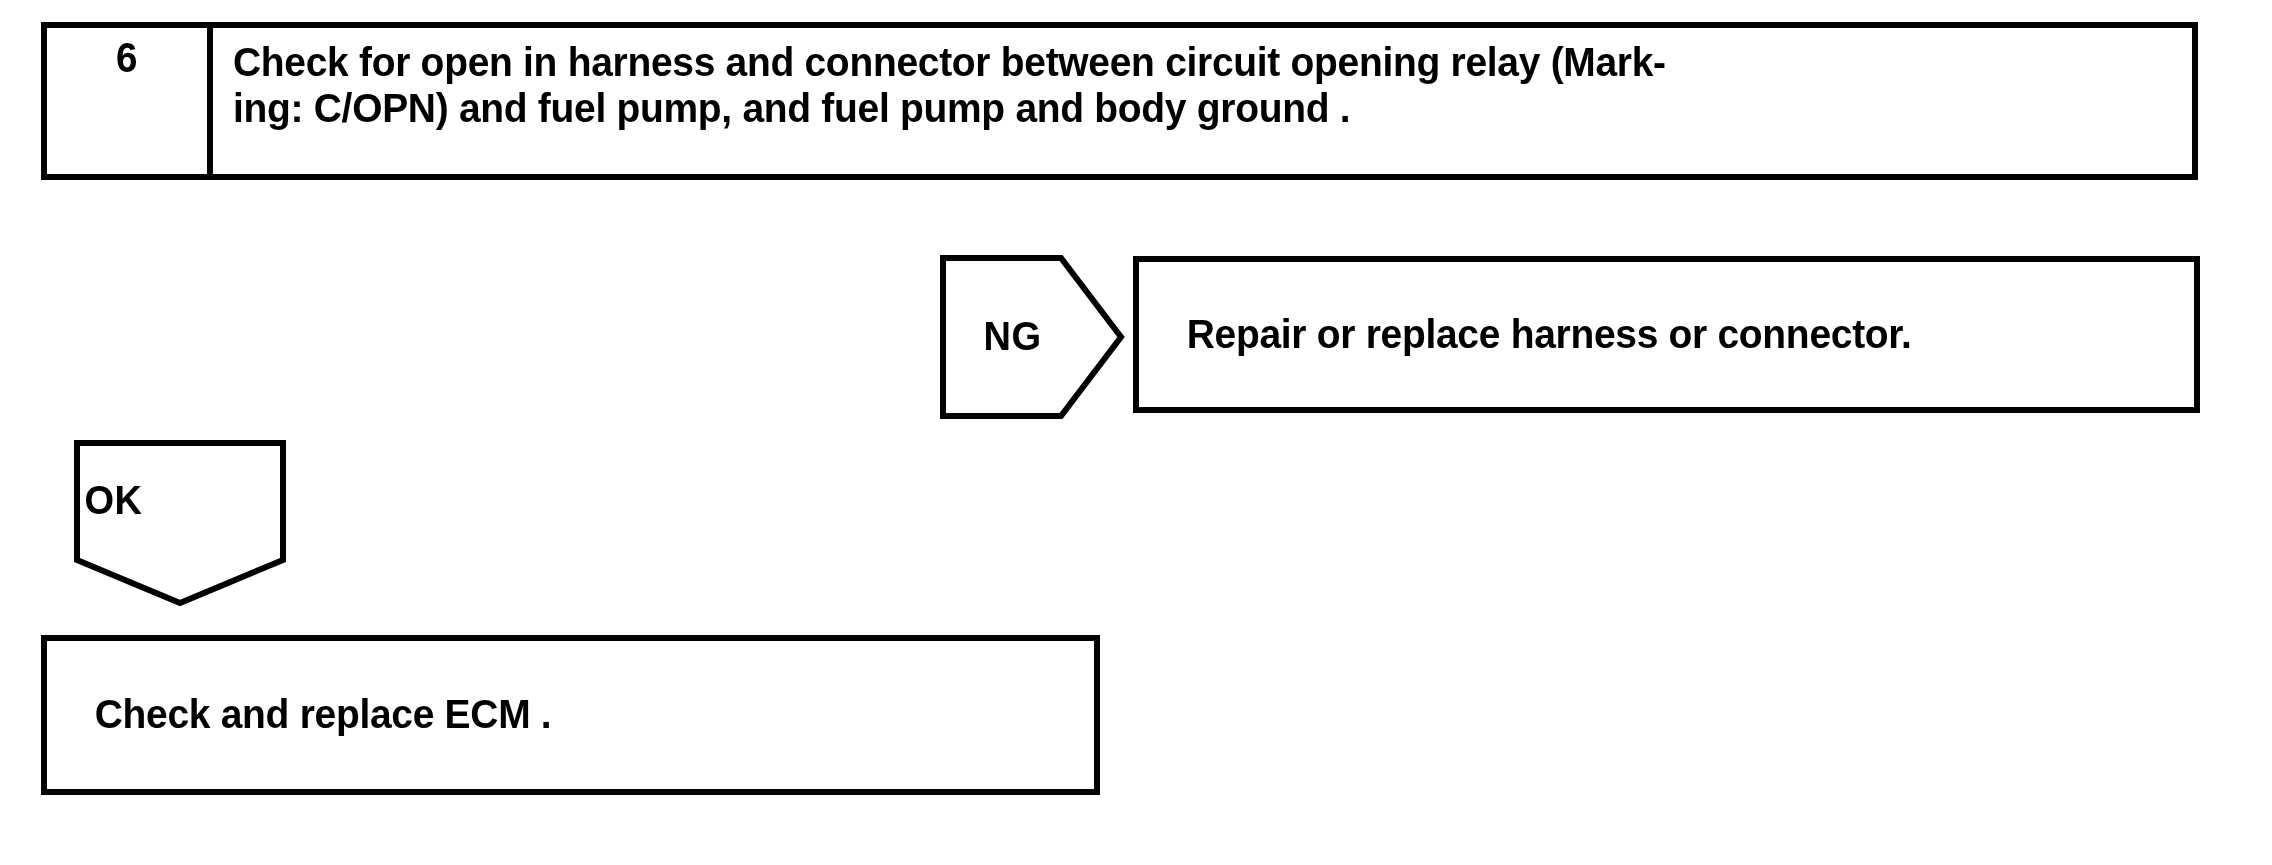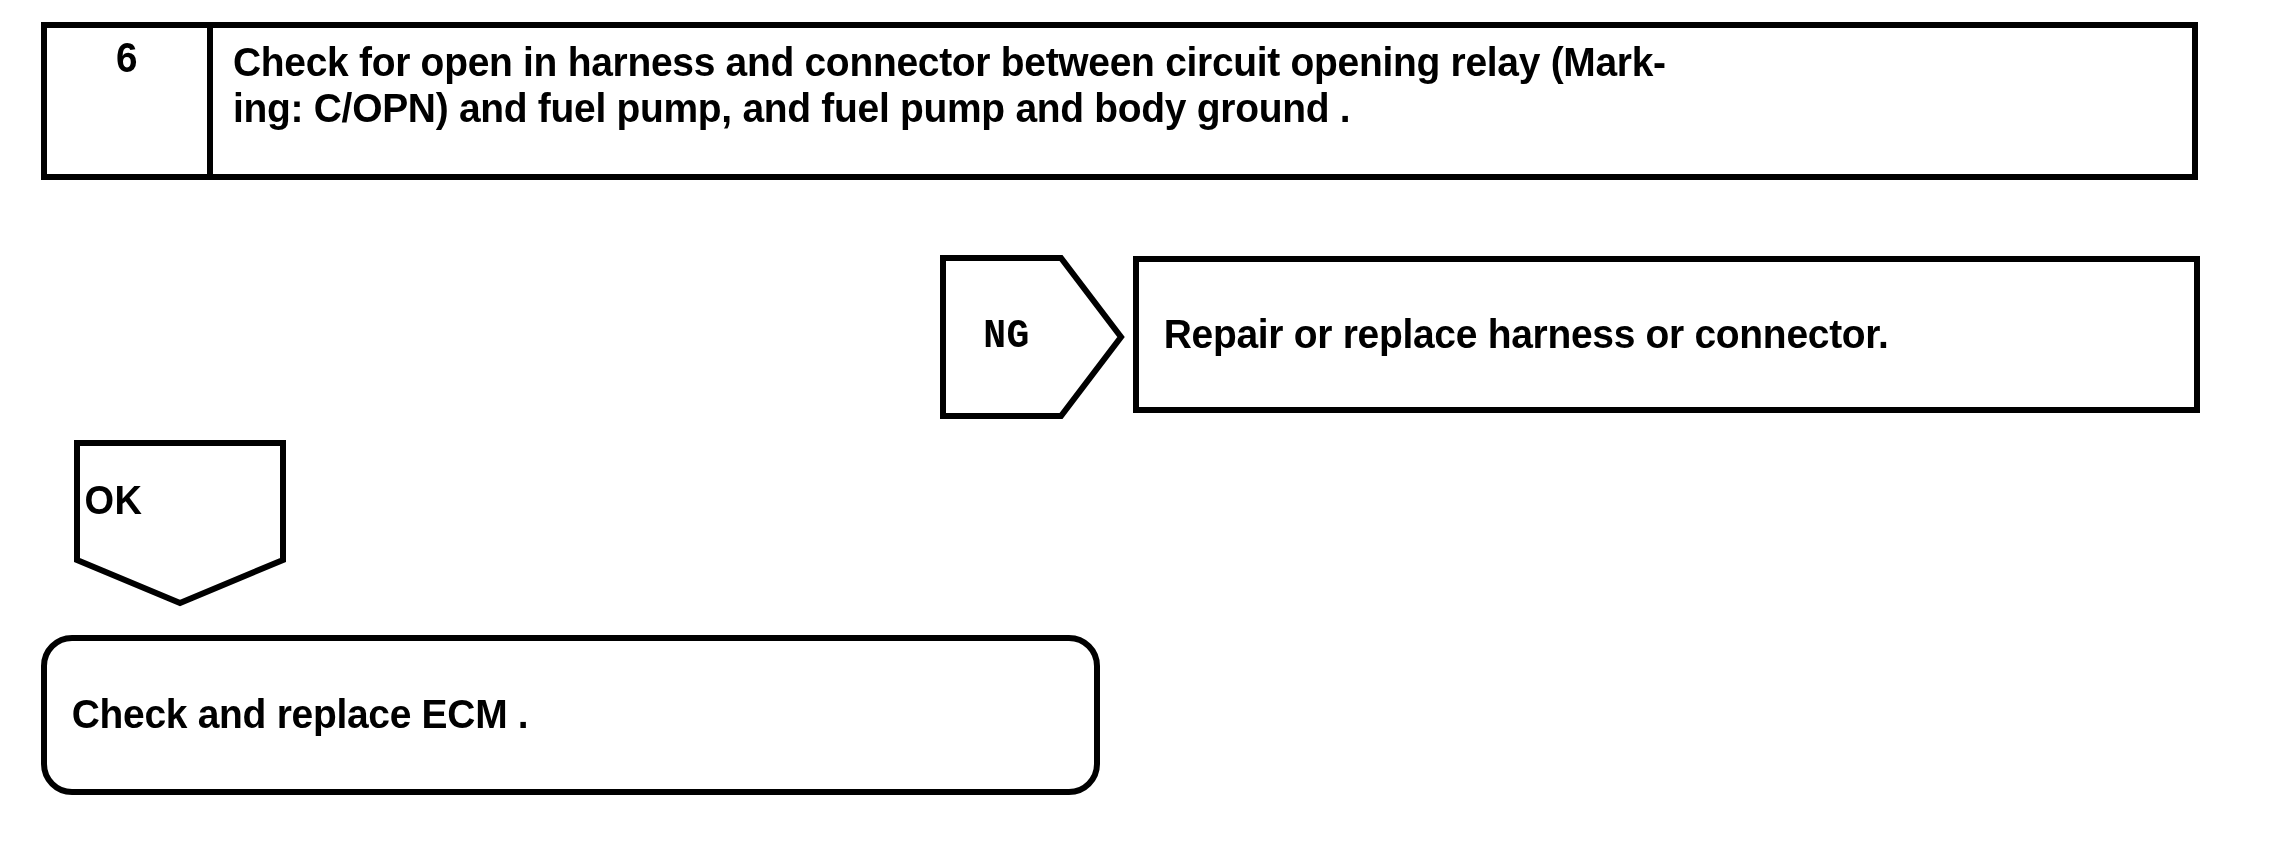--- a/index.html
+++ b/index.html
@@ -73,20 +73,21 @@
   }
 
   
   .result-box {
     position: absolute;
     border: 6px solid #000;
     box-sizing: border-box;
     background: #fff;
     display: flex;
     align-items: center;
+    padding-left: 23px;
   }
   .result-box .result-text {
     font-size: 41px;
     font-weight: bold;
     letter-spacing: -0.3px;
     line-height: 1.1;
     padding-left: 26px;
     transform: scaleX(0.95);
     transform-origin: left center;
     white-space: nowrap;
@@ -96,21 +97,20 @@
     left: 1133px;
     top: 256px;
     width: 1067px;
     height: 157px;
   }
   #ecm-box {
     left: 41px;
     top: 635px;
     width: 1059px;
     height: 160px;
-    border-radius: 31px;
   }
 
   
   .judgement {
     position: absolute;
   }
   .judgement svg {
     display: block;
     overflow: visible;
   }
@@ -121,21 +121,20 @@
     letter-spacing: 0.5px;
     transform: scaleX(0.95);
     white-space: nowrap;
   }
 
   #ng-arrow {
     left: 940px;
     top: 255px;
     width: 184px;
     height: 164px;
-    font-family: Liberation Mono, monospace;
   }
   #ng-arrow .j-label {
     left: 42px;
     top: 59px;
   }
 
   #ok-arrow {
     left: 41px;
     top: 440px;
     width: 212px;

